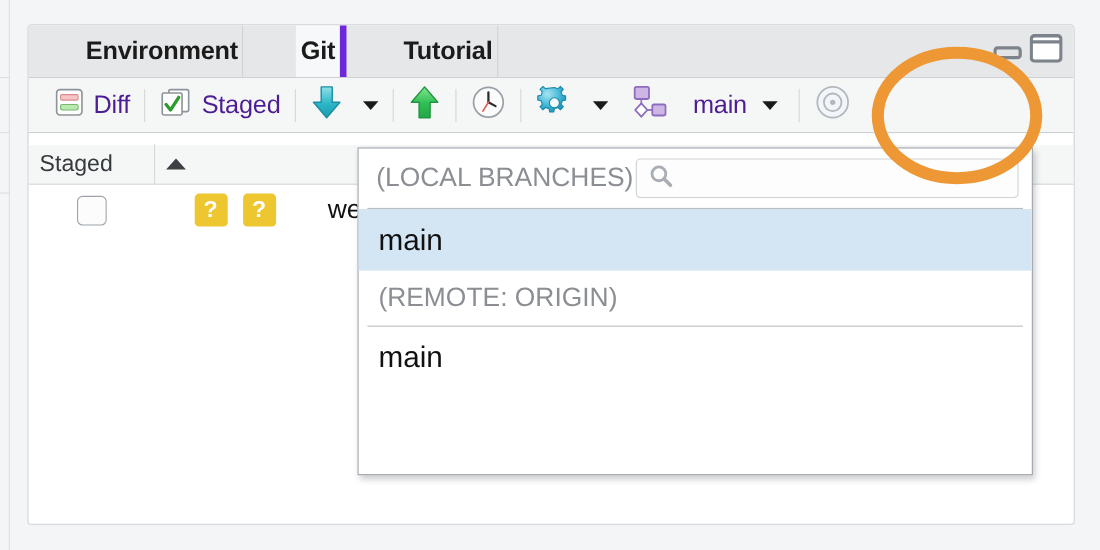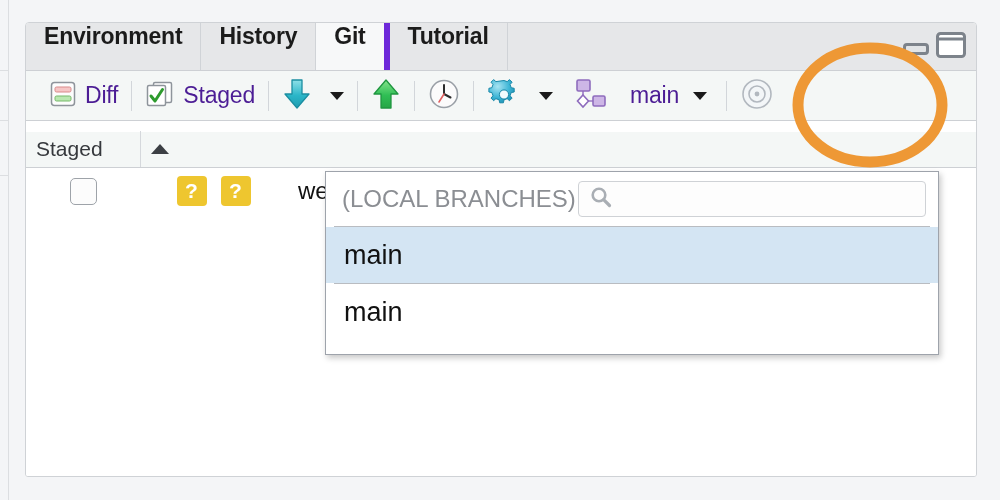--- a/index.html
+++ b/index.html
@@ -48,29 +48,31 @@
     height: 48px;
     background: #e6e7e9;
     border-bottom: 1px solid #cdd0d4;
     box-sizing: border-box;
     display: flex;
     align-items: stretch;
     padding-left: 0;
   }
   .tab {
     display: flex;
-    padding: 0 18px;
+    align-items: center;
+    padding: 0 4px;
     font-size: 23px;
     font-weight: bold;
     color: #1b1b1b;
     background: #e6e7e9;
     border-right: 1px solid #d0d3d7;
     cursor: default;
     white-space: nowrap;
     letter-spacing: -0.2px;
+    margin-left: 48px;
   }
   .tab.active {
     background: #f7f8f9;
     border-right: 6px solid #6d28d9;
   }
   .tab:first-child { border-left: none; }
 
   
   #winctl {
     position: absolute;
@@ -190,27 +192,26 @@
     align-items: center;
     justify-content: center;
     box-sizing: border-box;
     cursor: default;
   }
 
   
   #branch-popup {
     position: absolute;
     left: 325px; top: 134px;
-    width: 614px; height: 184px;
+    width: 614px; height: 298px;
     background: #ffffff;
     border: 1px solid #9ea3ab;
     box-shadow: 2px 3px 6px rgba(0,0,0,0.22);
     box-sizing: border-box;
     z-index: 40;
-    margin-top: 37px;
   }
   .bp-head {
     display: flex;
     align-items: center;
     height: 54px;
     padding: 0 12px 0 16px;
     box-sizing: border-box;
   }
   .bp-caption {
     font-size: 24px;
@@ -284,23 +285,20 @@
   <div class="sl" style="top:70px"></div>
   <div class="sl" style="top:120px"></div>
   <div class="sl" style="top:175px"></div>
 </div>
 
 <div id="pane">
 
   <div id="tabstrip">
     <div class="tab">
       <span>Environment</span>
-    </div>
-    <div class="tab">
-      <span>History</span>
     </div>
     <div class="tab active">
       <span>Git</span>
     </div>
     <div class="tab">
       <span>Tutorial</span>
     </div>
 
     <div id="winctl">
       <span class="win-btn">
@@ -481,20 +479,23 @@
       <input type="text" value="" placeholder="" style="">
     </div>
   </div>
 
   <div class="bp-rule"></div>
 
   <div class="bp-item selected">
     <span>main</span>
   </div>
 
+  <div class="bp-section">
+    <span>(REMOTE: ORIGIN)</span>
+  </div>
 
   <div class="bp-rule"></div>
 
   <div class="bp-item">
     <span>main</span>
   </div>
 </div>
 
 <div id="annot">
   <svg width="158" height="126" viewBox="0 0 158 126">

